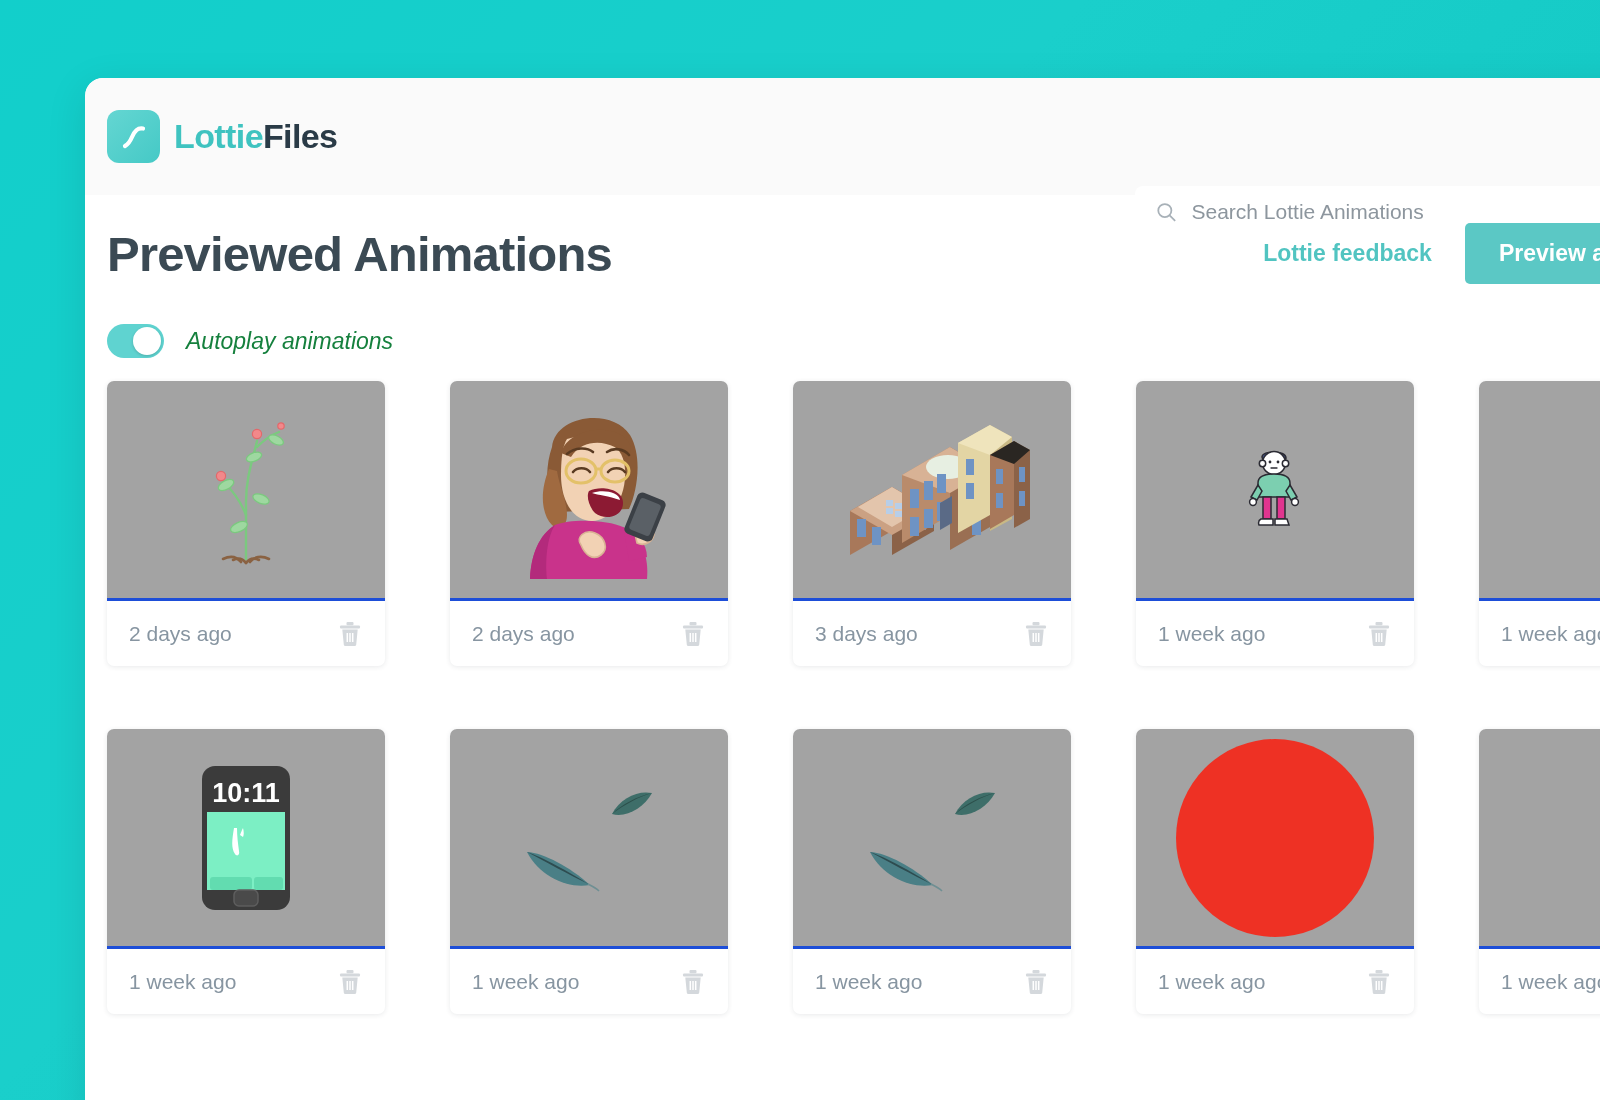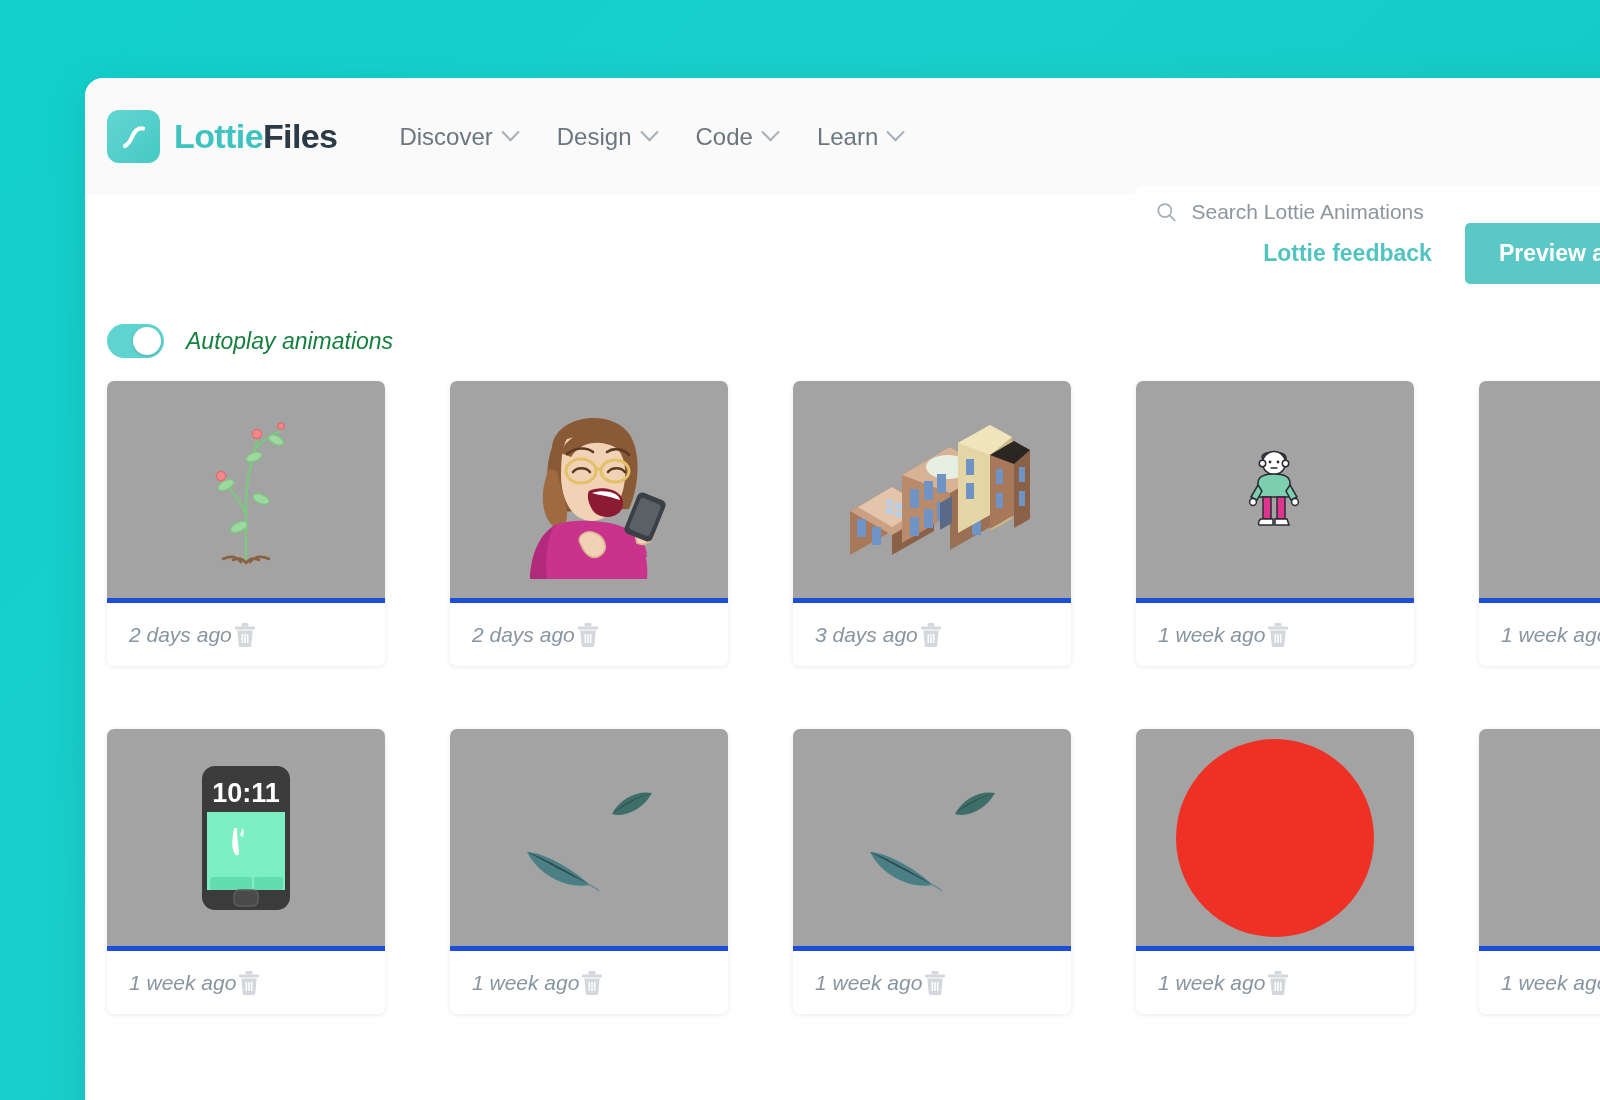--- a/index.html
+++ b/index.html
@@ -214,25 +214,25 @@
   .thumb {
     flex: 1;
     display: flex;
     align-items: center;
     justify-content: center;
     background: #a3a3a3;
   }
 
   .card-foot {
     height: 68px;
-    border-top: 5px solid #1d4ed8;
-    display: flex;
-    align-items: center;
+    border-top: 3px solid #1d4ed8;
+    display: flex;
+    align-items: center;
+    justify-content: space-between;
     padding: 0 22px;
-    font-style: italic;
   }
 
   .timestamp {
     font-size: 21px;
     color: #8795A1;
     white-space: nowrap;
   }
 
   .trash { cursor: pointer; flex: none; }
 
@@ -250,49 +250,32 @@
 
     <div class="brand">
       <div class="brand-mark">
         <svg width="34" height="34" viewBox="0 0 34 34">
           <path d="M8 26 C8 26, 12 24, 15 17 C18 10, 21 7.5, 26 8.5" stroke="#ffffff" stroke-width="4.2" fill="none" stroke-linecap="round"></path>
         </svg>
       </div>
       <div class="brand-text"><span class="t1">Lottie</span><span class="t2">Files</span></div>
     </div>
 
-    <div class="nav">
-      <div class="nav-item">
-        <span>Discover</span>
-        <span class="chev"></span>
-      </div>
-      <div class="nav-item">
-        <span>Design</span>
-        <span class="chev"></span>
-      </div>
-      <div class="nav-item">
-        <span>Code</span>
-        <span class="chev"></span>
-      </div>
-      <div class="nav-item">
-        <span>Learn</span>
-        <span class="chev"></span>
-      </div>
-    </div>
 
     <div class="search-wrap">
       <svg width="24" height="24" viewBox="0 0 24 24">
         <circle cx="10.5" cy="10.5" r="7" stroke="#A8B1B8" stroke-width="1.9" fill="none"></circle>
         <line x1="15.6" y1="15.6" x2="21" y2="21" stroke="#A8B1B8" stroke-width="1.9" stroke-linecap="round"></line>
       </svg>
       <input class="search-input" type="text" placeholder="Search Lottie Animations" style="">
     </div>
   </div>
 
   <div id="page-head">
+    <div id="page-title">Previewed Animations</div>
 
     <div class="head-actions">
       <div class="link-feedback">Lottie feedback</div>
       <button class="btn-primary">Preview a Lottie</button>
     </div>
   </div>
 
   <div id="autoplay-row">
     <div class="toggle">
       <div class="knob"></div>

